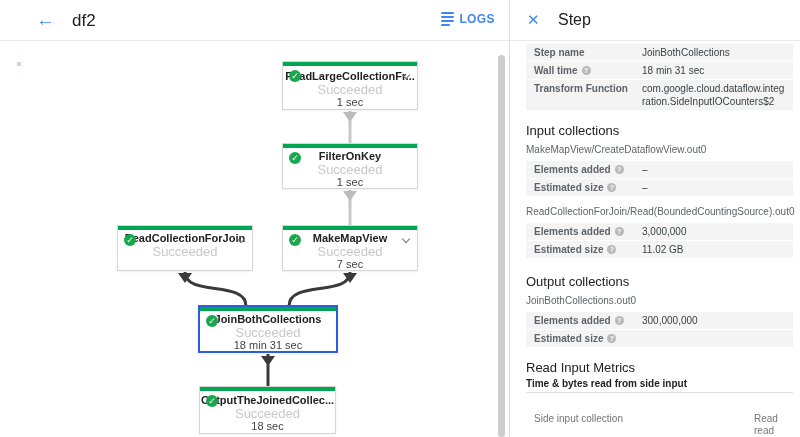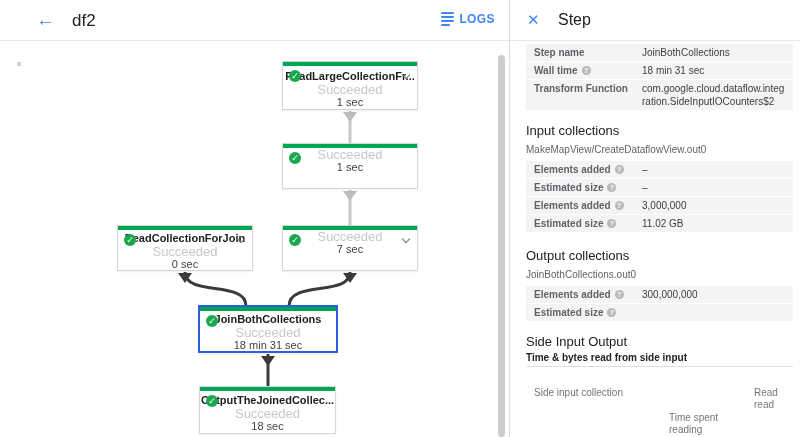--- a/index.html
+++ b/index.html
@@ -117,37 +117,38 @@
       <span class="ncheck">✓</span>
       <span class="nchev"></span>
       <div class="ntitle" style="margin-top:4px">ReadLargeCollectionFr...</div>
       <div class="nstatus">Succeeded</div>
       <div class="ntime">1 sec</div>
     </div>
 
     <div class="node" style="left:282px;top:102px;width:136px;height:46px">
       <div class="nbar"></div>
       <span class="ncheck">✓</span>
+      <div class="ntitle">FilterOnKey</div>
       <div class="nstatus">Succeeded</div>
       <div class="ntime">1 sec</div>
     </div>
 
     <div class="node" style="left:117px;top:184px;width:136px;height:46px">
       <div class="nbar"></div>
       <span class="ncheck">✓</span>
       <span class="nchev"></span>
       <div class="ntitle">ReadCollectionForJoin</div>
       <div class="nstatus">Succeeded</div>
-      <div class="ntime">0 sec</div>
     </div>
 
     <div class="node" style="left:282px;top:184px;width:136px;height:46px">
       <div class="nbar"></div>
       <span class="ncheck">✓</span>
       <span class="nchev"></span>
+      <div class="ntitle">MakeMapView</div>
       <div class="nstatus">Succeeded</div>
       <div class="ntime">7 sec</div>
     </div>
 
     <div class="node selected" style="left:198px;top:264px;width:140px;height:48px">
       <div class="nbar"></div>
       <span class="ncheck">✓</span>
       <div class="ntitle">JoinBothCollections</div>
       <div class="nstatus">Succeeded</div>
       <div class="ntime">18 min 31 sec</div>
@@ -193,20 +194,21 @@
         <div class="kv-row">
           <span class="kv-label"><span>Elements added</span><span class="help-icon">?</span></span>
           <span class="kv-value">–</span>
         </div>
         <div class="kv-row">
           <span class="kv-label"><span>Estimated size</span><span class="help-icon">?</span></span>
           <span class="kv-value">–</span>
         </div>
       </div>
 
+      <div class="group-name">ReadCollectionForJoin/Read(BoundedCountingSource).out0</div>
       <div class="kv-table">
         <div class="kv-row">
           <span class="kv-label"><span>Elements added</span><span class="help-icon">?</span></span>
           <span class="kv-value">3,000,000</span>
         </div>
         <div class="kv-row">
           <span class="kv-label"><span>Estimated size</span><span class="help-icon">?</span></span>
           <span class="kv-value">11.02 GB</span>
         </div>
       </div>
@@ -217,21 +219,21 @@
       <div class="kv-table">
         <div class="kv-row">
           <span class="kv-label"><span>Elements added</span><span class="help-icon">?</span></span>
           <span class="kv-value">300,000,000</span>
         </div>
         <div class="kv-row">
           <span class="kv-label"><span>Estimated size</span><span class="help-icon">?</span></span>
         </div>
       </div>
 
-      <div class="section-h" style="margin-bottom:2px">Side Input Output</div>
+      <div class="section-h" style="margin-bottom:2px">Read Input Metrics</div>
       <div class="sub-h">Time &amp; bytes read from side input</div>
 
       <div class="si-table">
         <div class="si-hrow">
           <span class="si-c1">Side input collection</span>
           <span class="si-c2">Time spent reading</span>
           <span class="si-c3">Read read</span>
         </div>
         <div class="si-row">
           <span class="si-c1">MakeMapView/CreateDataflowView.out0</span>

